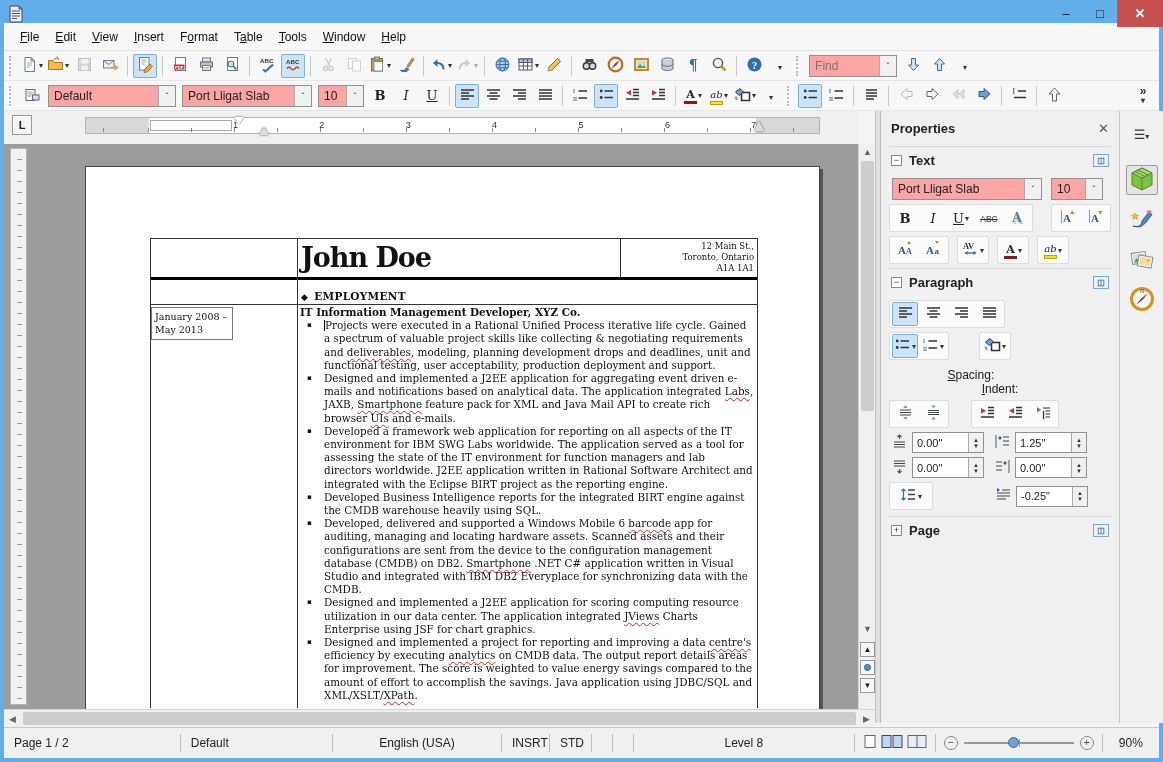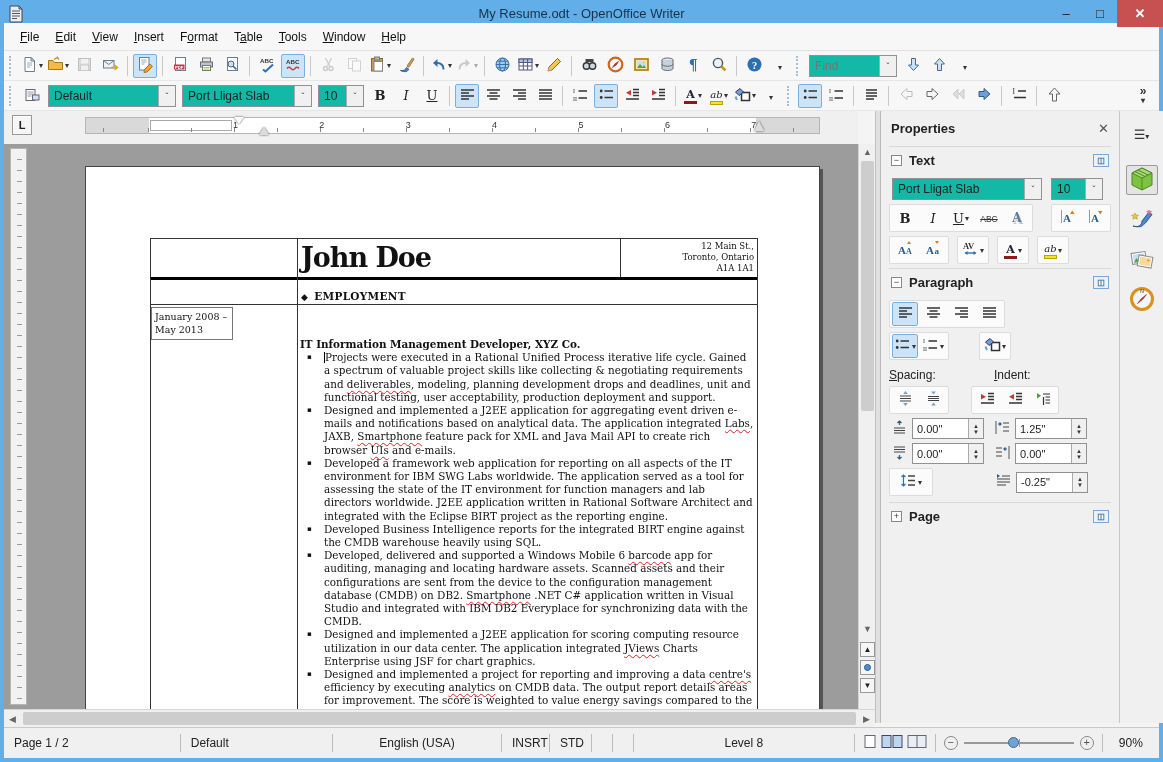--- a/index.html
+++ b/index.html
@@ -24,21 +24,21 @@
   
   .toolbar { position:absolute; left:0; right:0; height:30px; background:#f7f7f7; display:flex; align-items:center; padding-left:2px; border-bottom:1px solid #e6e6e6; }
   #toolbar-standard { top:51px; }
   #toolbar-formatting { top:81px; }
   .tbtn { height:24px; min-width:24px; display:inline-flex; align-items:center; justify-content:center; border:1px solid transparent; border-radius:2px; margin:0 1px; position:relative; }
   .tbtn.pressed { background:#cce4f7; border-color:#7ab0e0; }
   .tbtn.disabled { opacity:.4; filter:grayscale(1); }
   .tbtn .dd { font-size:8px; color:#333; margin-left:1px; }
   .sep { width:1px; height:20px; background:#c9c9c9; margin:0 4px; flex:none; }
   .grip { width:5px; height:20px; border-left:2px dotted #a9bed1; margin:0 5px 0 3px; flex:none; }
-  .combo { height:22px; border:1px solid #919191; background:#14b8a6; display:inline-flex; align-items:center; margin:0 3px; font-size:12px; }
+  .combo { height:22px; border:1px solid #919191; background:#fca5a5; display:inline-flex; align-items:center; margin:0 3px; font-size:12px; }
   .combo .cval { padding:0 5px; flex:1; white-space:nowrap; overflow:hidden; }
   .combo .carr { width:17px; height:100%; background:#f0f0f0; border-left:1px solid #aaa; display:flex; align-items:center; justify-content:center; font-size:9px; color:#444; }
   .combo input { border:none; outline:none; flex:1; padding:0 5px; font-size:12px; width:100%; background:transparent; }
   .spacer { flex:1; }
   .chevrons { font-size:12px; font-weight:bold; color:#333; display:flex; flex-direction:column; align-items:center; line-height:10px; margin-right:6px; }
 
   
   .ruler-row { position:absolute; left:0; top:111px; width:854px; height:33px; background:#f0f0f0; }
   .tabsel { position:absolute; left:8px; top:4px; width:20px; height:20px; border:1px solid #999; background:#f6f6f6; box-shadow:inset 1px 1px 0 #fff; font-weight:bold; font-size:11px; display:flex; align-items:center; justify-content:center; color:#222; }
   .hruler { position:absolute; left:81px; top:6px; width:735px; height:17px; background:#fff; border:1px solid #b5b5b5; }
@@ -63,21 +63,21 @@
   .doc-name { position:absolute; left:150px; top:3px; font-size:27px; font-weight:bold; letter-spacing:-1px; line-height:32px; }
   .addr { position:absolute; right:0; top:0; width:137px; height:38px; border-left:1px solid #333; font-size:8.5px; line-height:11px; text-align:right; padding:2px 3px; }
   .dblrule { height:2px; border-top:2px solid #000; border-bottom:1px solid #000; margin-left:0; }
   .email-row { padding:3px 0 2px 150px; font-size:9px; position:relative; }
   .email-u { border-bottom:1px solid #000; }
   .section-row { padding:10px 0 2px 150px; font-size:10.5px; font-weight:bold; letter-spacing:.3px; border-bottom:1px solid #333; }
   .section-row .dia { font-size:9px; margin-right:6px; }
   .job-row { display:flex; position:relative; }
   .datecol { width:146px; flex:none; position:relative; }
   .datebox { margin:2px 0 0 0; width:82px; border:1px solid #777; font-size:9.5px; line-height:13px; padding:2px 3px 3px 3px; }
-  .jobcontent { flex:1; padding:1px 3px 6px 3px; font-size:10.4px; line-height:13.2px;margin-top:32px; }
+  .jobcontent { flex:1; padding:1px 3px 6px 3px; font-size:10.4px; line-height:13.2px; }
   .jobtitle { font-weight:bold; font-size:10.4px; padding-left:0; }
   .bullets { list-style:none; margin:0; }
   .bullets li { position:relative; padding-left:24px; }
   .bullets li::before { content:"▪"; position:absolute; left:7px; top:0; font-size:7px; }
   .sq { text-decoration:underline wavy #dd2222 1px; text-underline-offset:2px; }
   .caret { display:inline-block; width:1px; height:11px; background:#000; vertical-align:-2px; margin-right:0px; }
 
   
   .vsb { position:absolute; left:854px; top:144px; width:17px; height:565px; background:#f0f0f0; border-left:1px solid #d5d5d5; }
   .sbtn { width:17px; height:16px; display:flex; align-items:center; justify-content:center; font-size:9px; color:#666; }
@@ -121,21 +121,20 @@
 <body>
 
 <div class="window">
 
   <div class="titlebar">
     <svg class="app-icon" viewBox="0 0 16 18">
         <path d="M2 1h9l3 3v13H2z" fill="#e9eef2" stroke="#445"></path>
         <path d="M11 1l3 3h-3z" fill="#cdd8e2" stroke="#445"></path>
         <path d="M4 6h8M4 8.5h8M4 11h8M4 13.5h5" stroke="#556" stroke-width="1"></path>
       </svg>
-    <div class="title-text">My Resume.odt - OpenOffice Writer</div>
     <div class="winbtns">
       <div class="winbtn">–</div>
       <div class="winbtn">□</div>
       <div class="winbtn close">✕</div>
     </div>
   </div>
 
   <div class="menubar" id="menubar">
       <span class="menu-item"><u>F</u>ile</span>
       <span class="menu-item"><u>E</u>dit</span>
@@ -752,21 +751,21 @@
           <span class="tbtn">
             <span class="icn"><svg width="17" height="17" viewBox="0 0 17 17">
                 <rect x="7.5" y="6.5" width="8" height="8" fill="#fff" stroke="#333" stroke-width="1.5"></rect>
                 <path d="M1.5 6l4.5-3.5L9.5 6 5 9.5z" fill="#6f9fd8" stroke="#336"></path>
                 <path d="M1.5 10.5l1.5 3.5" stroke="#6f9fd8" stroke-width="2"></path>
               </svg></span>
             <span class="dd">▾</span>
           </span>
         </span>
     </div>
-    <div class="sb-row" style="margin-top:8px;">
+    <div class="sb-row" style="margin-top:8px;flex-direction:column;">
       <span class="sb-lbl" style="width:105px;"><u>S</u><span></span><span id="sp-lbl">pacing:</span></span>
       <span class="sb-lbl"><u>I</u><span id="in-lbl">ndent:</span></span>
     </div>
     <div class="sb-row">
       <span class="sb-group" id="sb-spacing">
           <span class="tbtn">
             <span class="icn"><svg width="17" height="17" viewBox="0 0 17 17">
                 <path d="M8.5 1l2.3 3H6.2z" fill="#6f9fd8"></path>
                 <path d="M8.5 16l2.3-3H6.2z" fill="#6f9fd8"></path>
                 <path d="M3 6h11M3 8.5h11M3 11h11" stroke="#444" stroke-width="1.2"></path>

